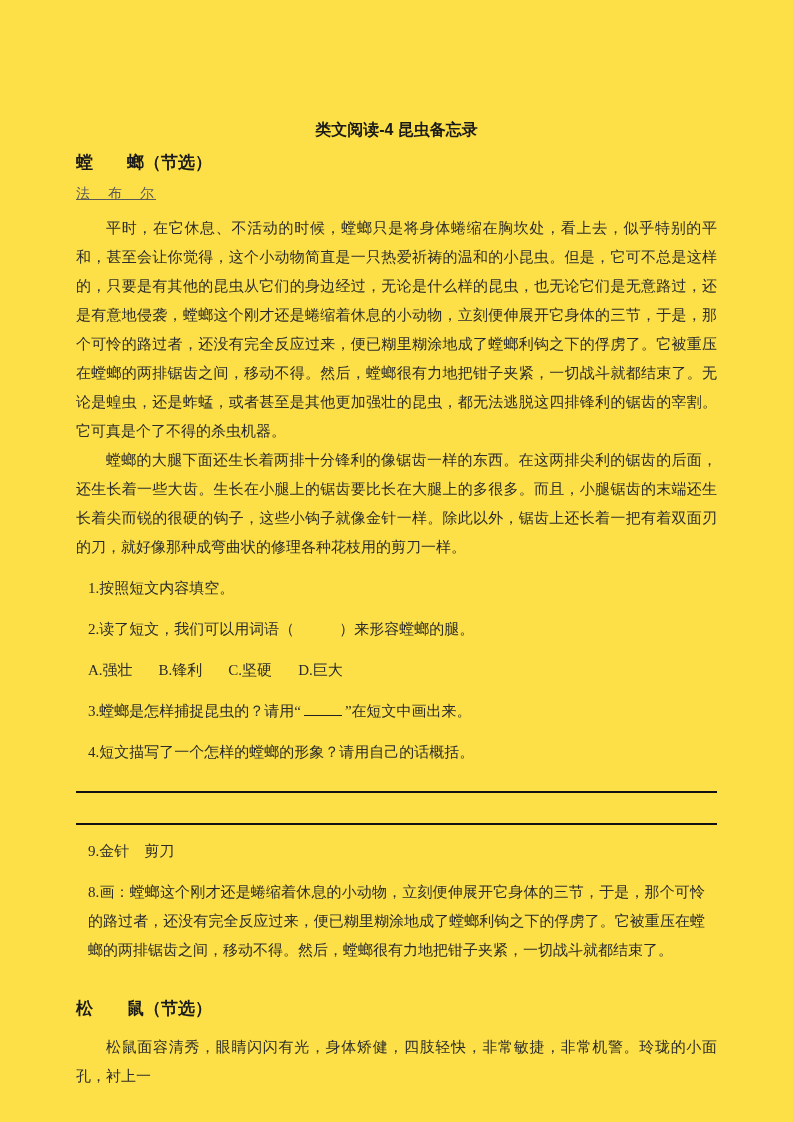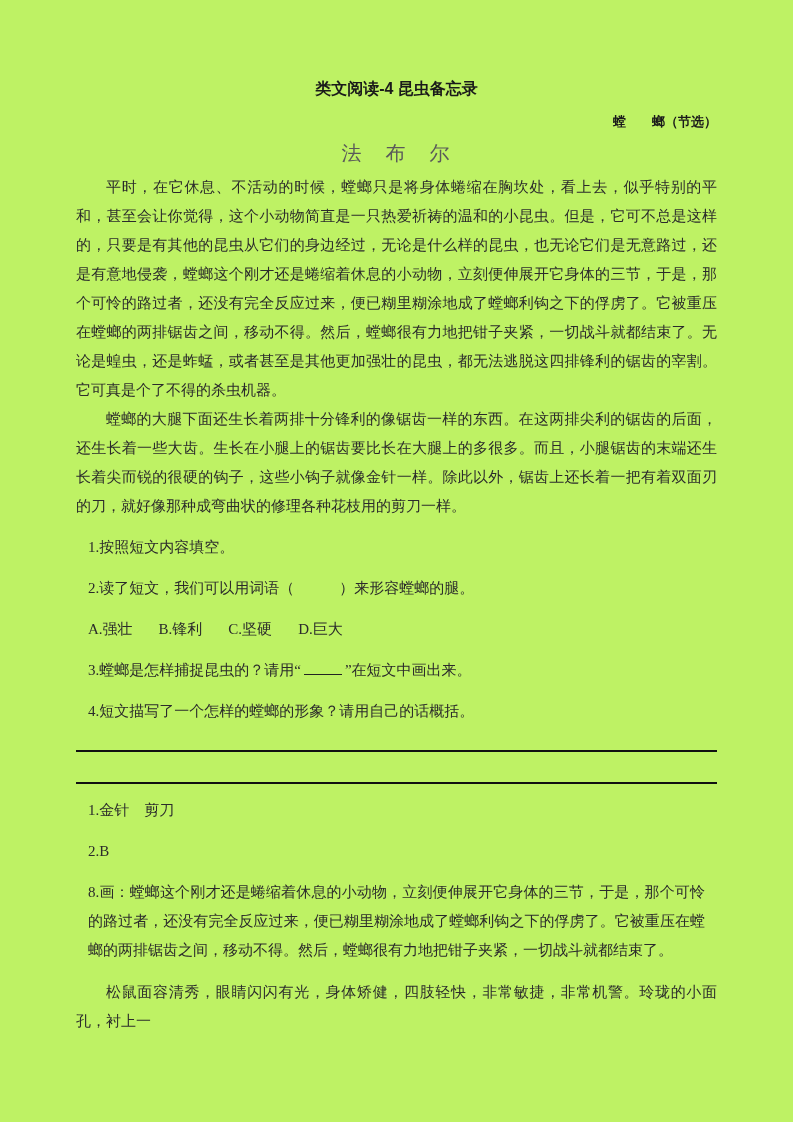--- a/index.html
+++ b/index.html
@@ -5,52 +5,52 @@
   html, body {
     margin: 0;
     padding: 0;
     background: #ffffff;
   }
   .page {
     position: relative;
     width: 793px;
     height: 1122px;
     margin: 0 auto;
-    background: #bef264;
+    background: #fde047;
     box-sizing: border-box;
-    padding: 78px 76px 0 76px;
+    padding: 119px 76px 0 76px;
     color: #2b2b2b;
     font-family: "Liberation Serif", "DejaVu Serif", serif;
     overflow: hidden;
   }
   .main-title {
     text-align: center;
     font-family: "Liberation Sans", "DejaVu Sans", sans-serif;
     font-weight: bold;
     font-size: 16px;
     color: #1a1a1a;
     line-height: 22px;
     margin: 0 0 11px 0;
   }
   .section-title {
-    text-align: right;
+    text-align: left;
     font-family: "Liberation Sans", "DejaVu Sans", sans-serif;
     font-weight: bold;
-    font-size: 13px;
+    font-size: 17px;
     color: #1a1a1a;
     line-height: 22px;
     margin: 0 0 10px 0;
   }
   .author {
-    text-align: center;
-    font-size: 20px;
+    font-size: 14px;
     color: #5a5a5a;
     line-height: 20px;
     margin: 0 0 10px 0;
     letter-spacing: 2px;
+    text-decoration: underline;
   }
   .body-p {
     font-size: 15px;
     line-height: 29px;
     text-align: justify;
     text-indent: 2em;
     margin: 0;
   }
   .q-p {
     font-size: 15px;
@@ -112,21 +112,21 @@
     <span>A.强壮</span><span>B.锋利</span><span>C.坚硬</span><span>D.巨大</span>
   </p>
 
   <p class="q-p"><span>3.螳螂是怎样捕捉昆虫的？请用“</span><span class="blank-small"></span><span>”在短文中画出来。</span></p>
 
   <p class="q-p">4.短文描写了一个怎样的螳螂的形象？请用自己的话概括。</p>
 
   <hr class="answer-rule rule-1">
   <hr class="answer-rule rule-2">
 
-  <p class="q-p">1.金针　剪刀</p>
-  <p class="q-p">2.B</p>
+  <p class="q-p">9.金针　剪刀</p>
   <p class="q-p">8.画：螳螂这个刚才还是蜷缩着休息的小动物，立刻便伸展开它身体的三节，于是，那个可怜的路过者，还没有完全反应过来，便已糊里糊涂地成了螳螂利钩之下的俘虏了。它被重压在螳螂的两排锯齿之间，移动不得。然后，螳螂很有力地把钳子夹紧，一切战斗就都结束了。</p>
 
+  <h2 class="section-title squirrel-title">松　　鼠（节选）</h2>
 
 
   <p class="body-p squirrel-body">松鼠面容清秀，眼睛闪闪有光，身体矫健，四肢轻快，非常敏捷，非常机警。玲珑的小面孔，衬上一</p>
 
 </div>
 
 </body></html>

